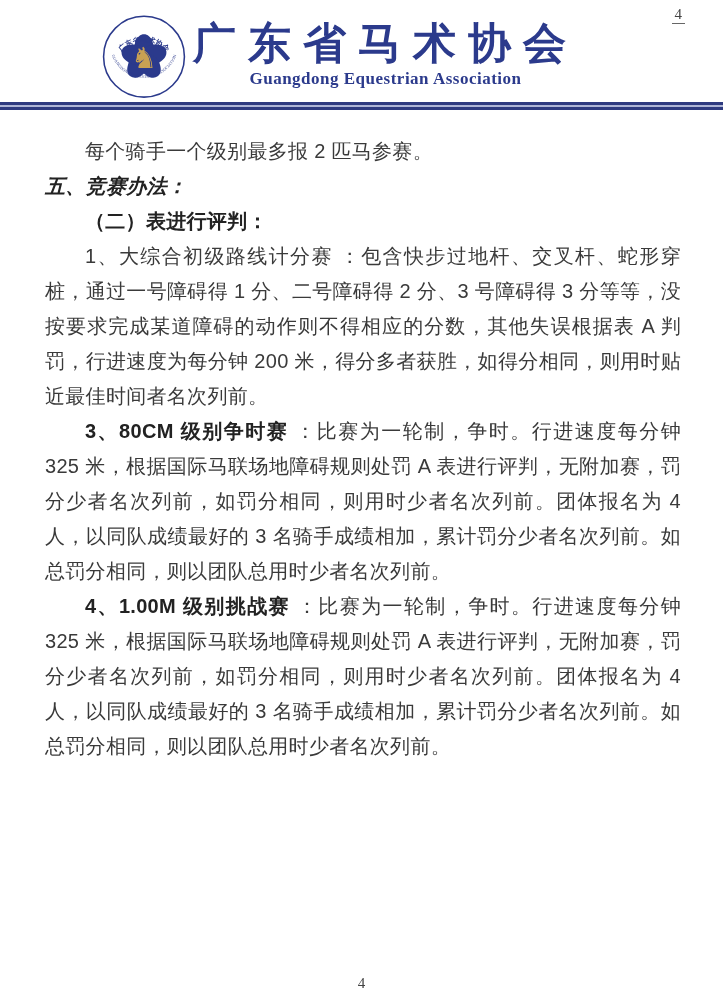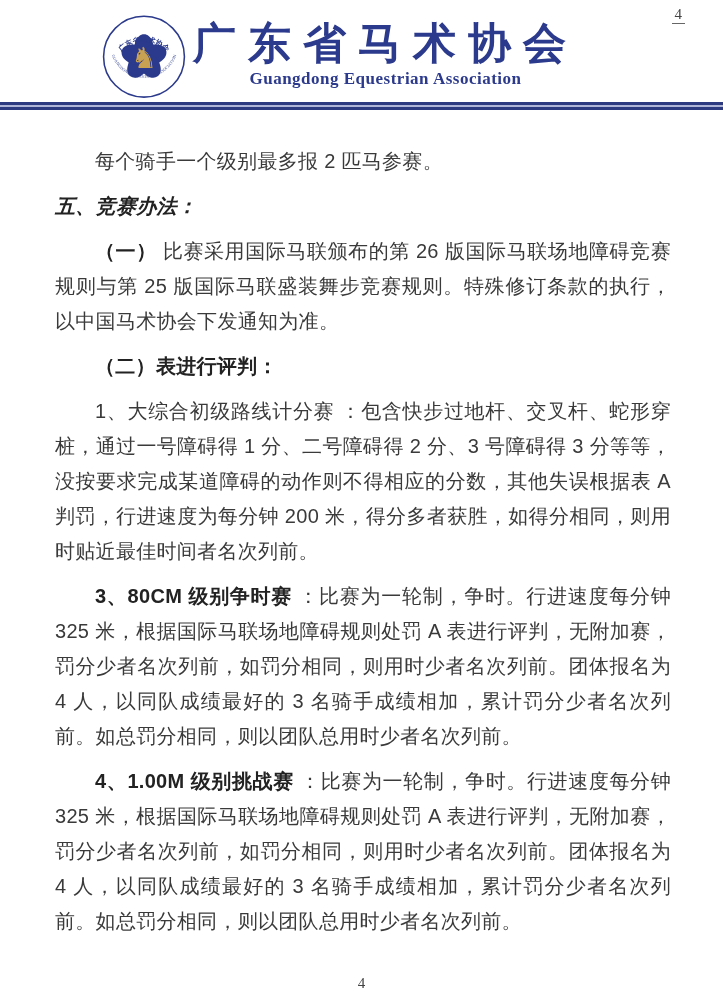--- a/index.html
+++ b/index.html
@@ -45,21 +45,21 @@
   .divider .bar-thick{height:3px;background:#2e3a80;}
   .divider .bar-light{height:2px;background:#aeb5d6;}
   
   .content{
     padding:24px 42px 0 45px;
     font-size:20px;line-height:35px;
     text-align:justify;
     color:#3a3a3a;
     letter-spacing:0.3px;
   }
-  .content p{margin:10px;text-indent:2em;}
+  .content p{margin:0;text-indent:2em;}
   .content p.no-indent{text-indent:0;font-style:italic;}
   .b{font-weight:700;color:#222;}
   
   .pagenum-bottom{
     position:absolute;bottom:8px;left:0;width:100%;
     text-align:center;
     font-family:"Liberation Serif","DejaVu Serif",serif;
     font-size:15px;color:#444;
   }
 </style>
@@ -109,24 +109,20 @@
   <div class="content">
 
     <p>
       <span>每个骑手一个级别最多报 2 匹马参赛。</span>
     </p>
 
     <p class="no-indent">
       <span class="b">五、竞赛办法：</span>
     </p>
 
-    <p>
-      <span class="b">（一）</span>
-      <span>比赛采用国际马联颁布的第 26 版国际马联场地障碍竞赛规则与第 25 版国际马联盛装舞步竞赛规则。特殊修订条款的执行，以中国马术协会下发通知为准。</span>
-    </p>
 
     <p>
       <span class="b">（二）表进行评判：</span>
     </p>
 
     <p>
       <span>1、大综合初级路线计分赛</span>
       <span>：包含快步过地杆、交叉杆、蛇形穿桩，通过一号障碍得 1 分、二号障碍得 2 分、3 号障碍得 3 分等等，没按要求完成某道障碍的动作则不得相应的分数，其他失误根据表 A 判罚，行进速度为每分钟 200 米，得分多者获胜，如得分相同，则用时贴近最佳时间者名次列前。</span>
     </p>
 

